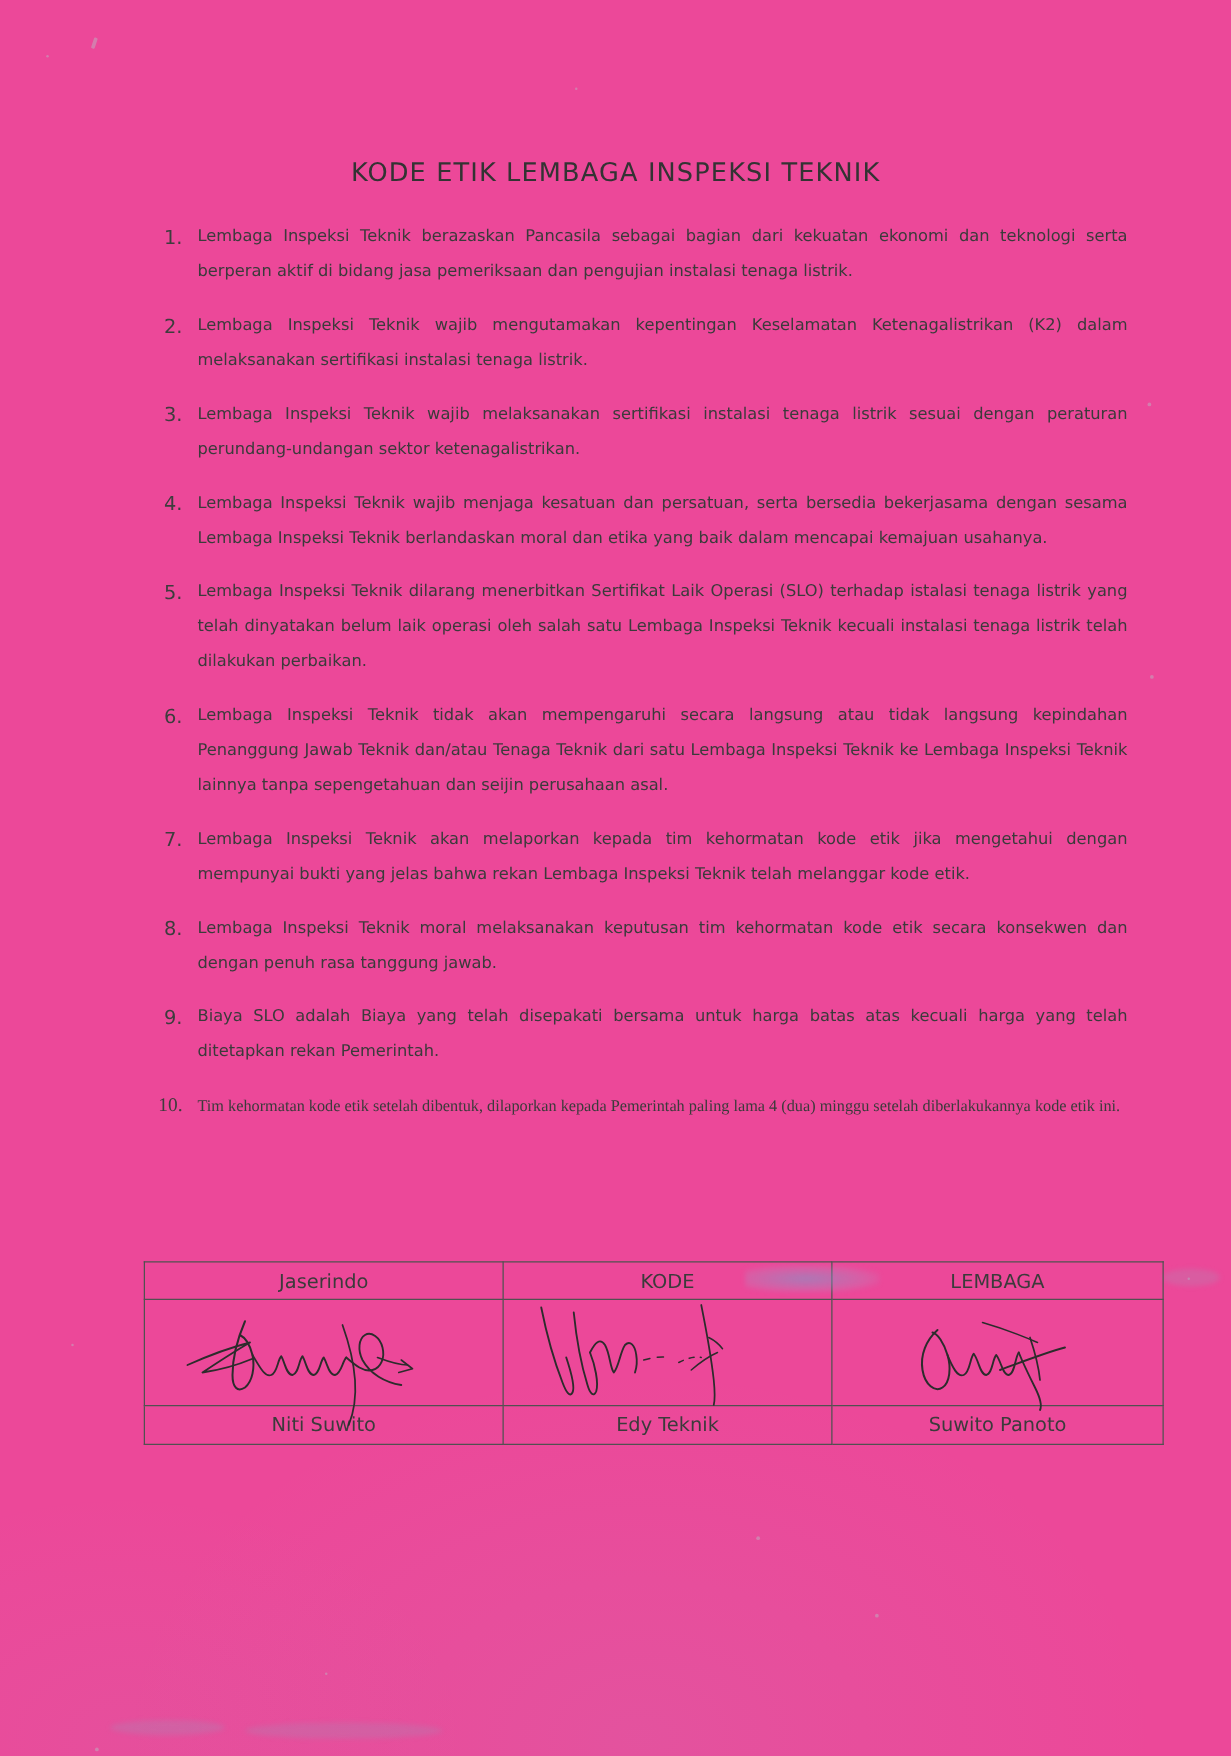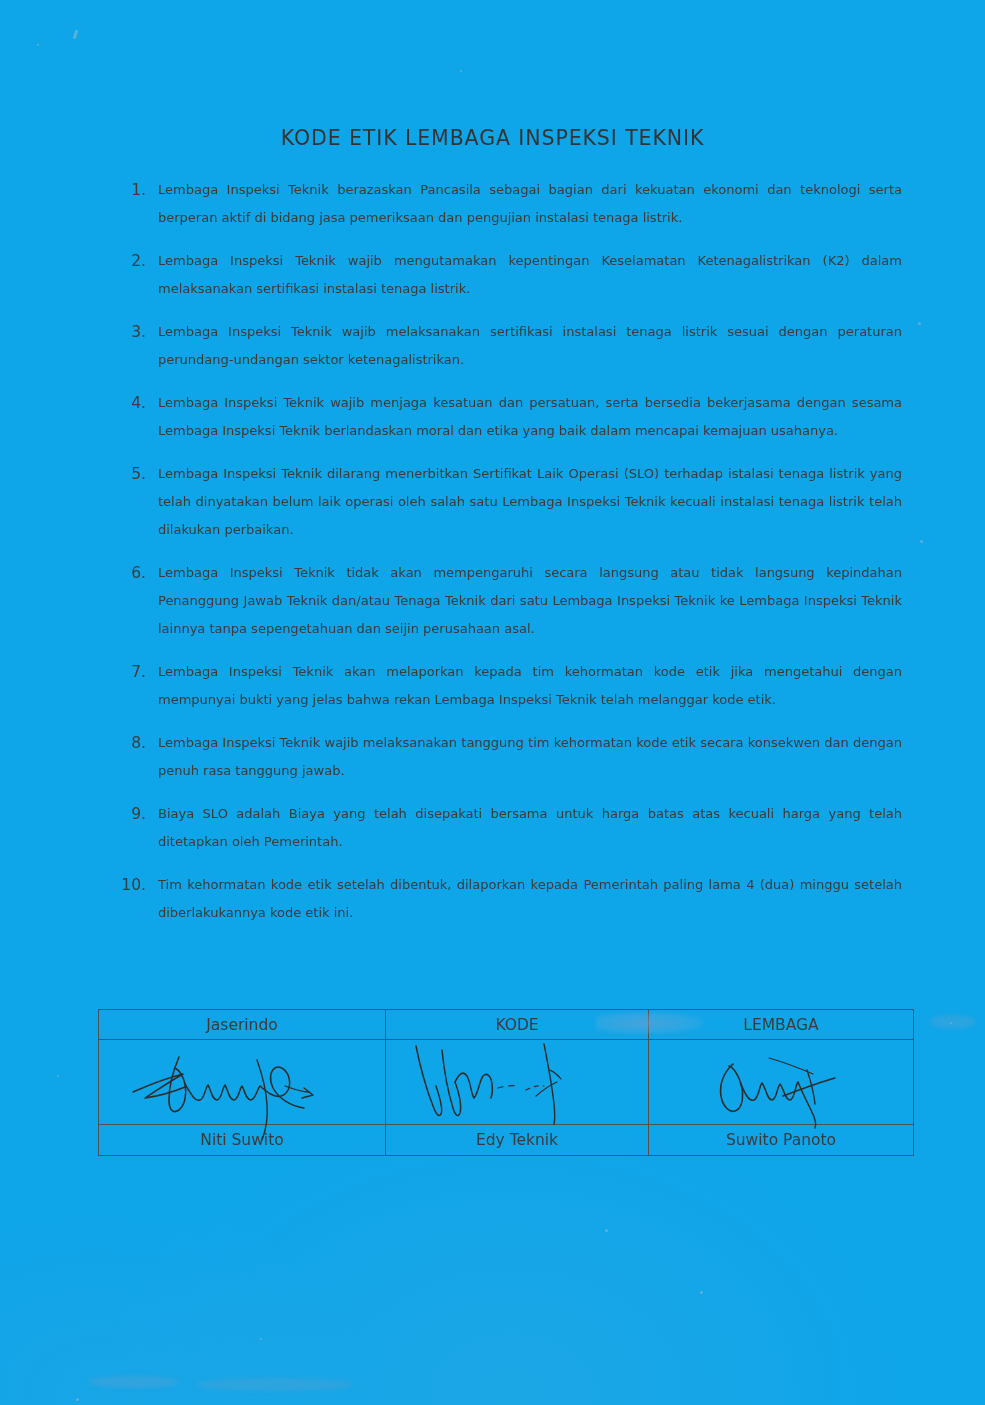--- a/index.html
+++ b/index.html
@@ -4,21 +4,21 @@
 <style>
   html, body {
     margin: 0;
     padding: 0;
     background: #ffffff;
   }
   .page {
     position: relative;
     width: 985px;
     height: 1405px;
-    background: #0ea5e9;
+    background: #ec4899;
     overflow: hidden;
     font-family: "DejaVu Sans", sans-serif;
     color: #3b3b3b;
     -webkit-font-smoothing: antialiased;
   }
 
   
   .speck {
     position: absolute;
     background: #b9bec6;
@@ -78,26 +78,26 @@
   }
   .clause-text {
     flex: 1 1 auto;
     font-size: 13px;
     line-height: 28px;
     text-align: justify;
     text-justify: inter-word;
     color: #3b3b3b;
     hyphens: none;
   }
-  .clause:last-child { margin-bottom: 0; }
+  .clause:last-child { margin-bottom: 0; font-family: Liberation Serif, serif; }
 
   
   .sign-table {
     position: absolute;
-    left: 98px;
+    left: 115px;
     top: 1009px;
     width: 812px;
     border-collapse: collapse;
     table-layout: fixed;
   }
   .sign-table td {
     border: 1px solid #515151;
     text-align: center;
     vertical-align: middle;
     font-size: 15.5px;
@@ -195,26 +195,26 @@
       <div class="clause-text">Lembaga Inspeksi Teknik tidak akan mempengaruhi secara langsung atau tidak langsung kepindahan Penanggung Jawab Teknik dan/atau Tenaga Teknik dari satu Lembaga Inspeksi Teknik ke Lembaga Inspeksi Teknik lainnya tanpa sepengetahuan dan seijin perusahaan asal.</div>
     </div>
 
     <div class="clause">
       <div class="clause-num">7.</div>
       <div class="clause-text">Lembaga Inspeksi Teknik akan melaporkan kepada tim kehormatan kode etik jika mengetahui dengan mempunyai bukti yang jelas bahwa rekan Lembaga Inspeksi Teknik telah melanggar kode etik.</div>
     </div>
 
     <div class="clause">
       <div class="clause-num">8.</div>
-      <div class="clause-text">Lembaga Inspeksi Teknik wajib melaksanakan tanggung tim kehormatan kode etik secara konsekwen dan dengan penuh rasa tanggung jawab.</div>
+      <div class="clause-text">Lembaga Inspeksi Teknik moral melaksanakan keputusan tim kehormatan kode etik secara konsekwen dan dengan penuh rasa tanggung jawab.</div>
     </div>
 
     <div class="clause">
       <div class="clause-num">9.</div>
-      <div class="clause-text">Biaya SLO adalah Biaya yang telah disepakati bersama untuk harga batas atas kecuali harga yang telah ditetapkan oleh Pemerintah.</div>
+      <div class="clause-text">Biaya SLO adalah Biaya yang telah disepakati bersama untuk harga batas atas kecuali harga yang telah ditetapkan rekan Pemerintah.</div>
     </div>
 
     <div class="clause">
       <div class="clause-num">10.</div>
       <div class="clause-text">Tim kehormatan kode etik setelah dibentuk, dilaporkan kepada Pemerintah paling lama 4 (dua) minggu setelah diberlakukannya kode etik ini.</div>
     </div>
 
   </div>
 
   <table class="sign-table">

